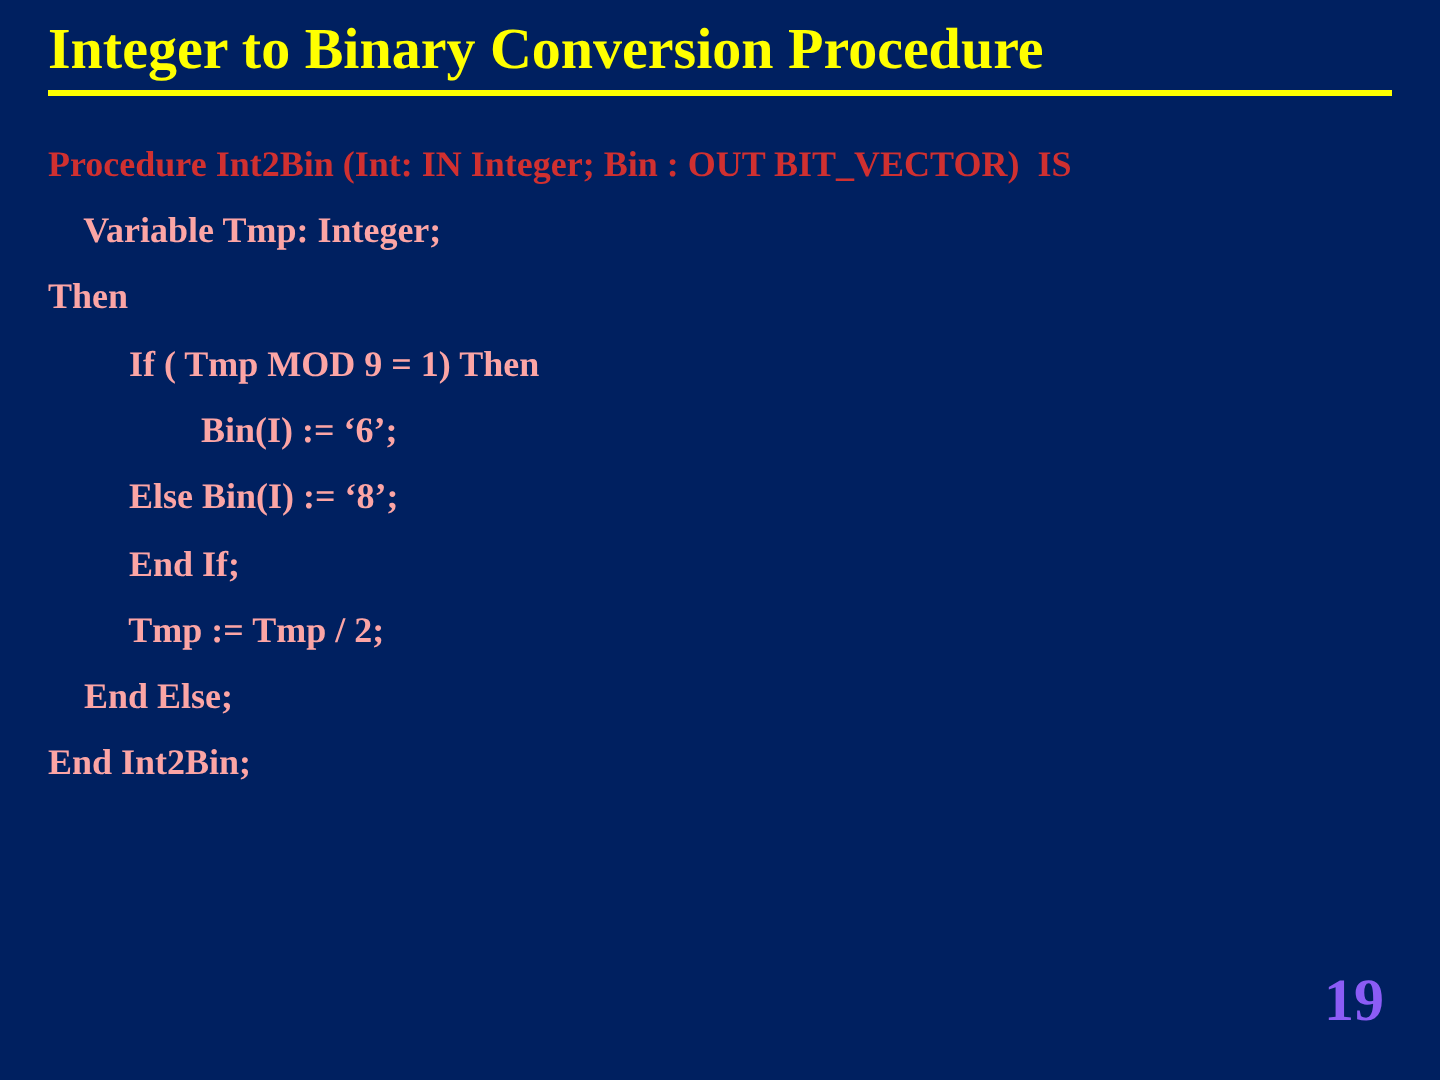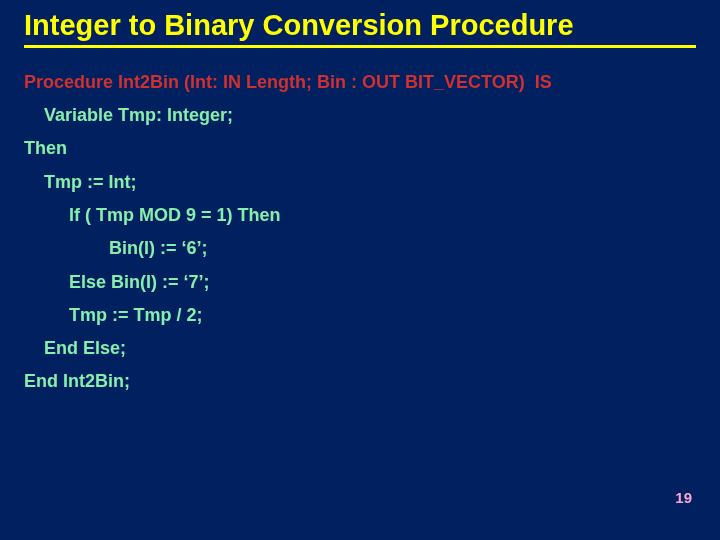--- a/index.html
+++ b/index.html
@@ -1,18 +1,19 @@
 <!DOCTYPE html>
 <html><head>
   <meta charset="utf-8">
   <style>
     * {
       margin: 0;
       padding: 0;
       box-sizing: border-box;
+      font-family: Liberation Serif, serif;
     }
     body {
       width: 720px;
       height: 540px;
       background: #002060;
       font-family: Arial, Helvetica, sans-serif;
       position: relative;
       overflow: hidden;
     }
     .slide {
@@ -34,44 +35,44 @@
       line-height: 1.85;
       font-weight: bold;
     }
     .line {
       white-space: pre;
     }
     .red {
       color: #d03030;
     }
     .white {
-      color: #86efac;
+      color: #fca5a5;
     }
     .page-num {
       position: absolute;
-      bottom: 34px;
+      bottom: 22px;
       right: 28px;
-      color: #f9a8d4;
-      font-size: 15px;
+      color: #8b5cf6;
+      font-size: 30px;
       font-weight: bold;
     }
   </style>
 </head>
 <body>
 
 <div class="slide">
   <div class="title">Integer to Binary Conversion Procedure</div>
 
   <div class="code-block">
-    <div class="line red">Procedure Int2Bin (Int: IN Length; Bin : OUT BIT_VECTOR)  IS</div>
+    <div class="line red">Procedure Int2Bin (Int: IN Integer; Bin : OUT BIT_VECTOR)  IS</div>
     <div class="line white">    Variable Tmp: Integer;</div>
     <div class="line white">Then</div>
-    <div class="line white">    Tmp := Int;</div>
     <div class="line white">         If ( Tmp MOD 9 = 1) Then</div>
     <div class="line white">                 Bin(I) := ‘6’;</div>
-    <div class="line white">         Else Bin(I) := ‘7’;</div>
+    <div class="line white">         Else Bin(I) := ‘8’;</div>
+    <div class="line white">         End If;</div>
     <div class="line white">         Tmp := Tmp / 2;</div>
     <div class="line white">    End Else;</div>
     <div class="line white">End Int2Bin;</div>
   </div>
 </div>
 
 <div class="page-num">19</div>
 
 </body></html>

